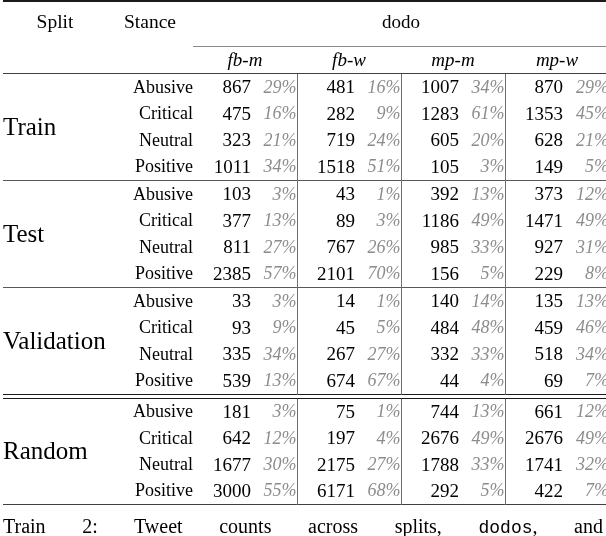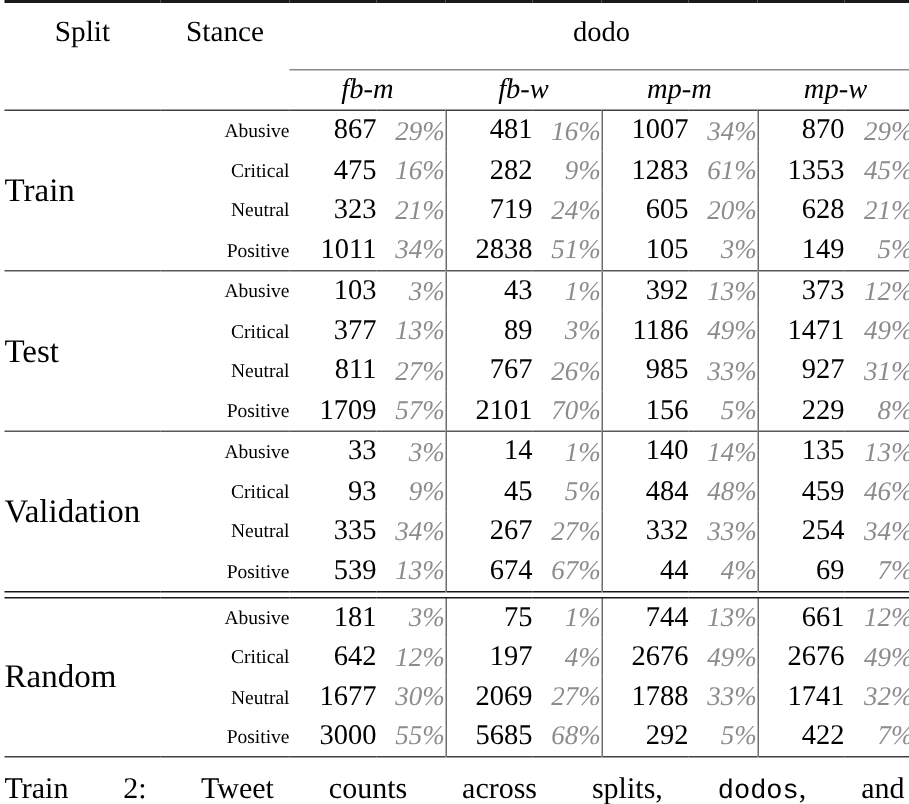--- a/index.html
+++ b/index.html
@@ -84,27 +84,27 @@
     vertical-align: middle;
     padding-bottom: 3px;
     font-family: Liberation Serif, serif;
   }
 
   
   tr.datarow { height: 26.6px; }
   .split-cell {
     text-align: left;
     padding-left: 6px;
-    font-size: 22px;
+    font-size: 25px;
     white-space: nowrap;
   }
   .stance-cell {
     text-align: right;
     padding-right: 9px;
-    font-size: 13px;
+    font-size: 18px;
     white-space: nowrap;
   }
   .count {
     text-align: right;
     font-size: 19px;
     padding-right: 4px;
     white-space: nowrap;
   }
   .pct {
     text-align: right;
@@ -212,21 +212,21 @@
           <td class="pct">24%</td>
           <td class="count vrule">605</td>
           <td class="pct">20%</td>
           <td class="count vrule">628</td>
           <td class="pct">21%</td>
         </tr>
         <tr class="datarow">
           <td class="stance-cell">Positive</td>
           <td class="count">1011</td>
           <td class="pct">34%</td>
-          <td class="count vrule">2838</td>
+          <td class="count vrule">1518</td>
           <td class="pct">51%</td>
           <td class="count vrule">105</td>
           <td class="pct">3%</td>
           <td class="count vrule">149</td>
           <td class="pct">5%</td>
         </tr>
         <tr class="thinrule">
           <td colspan="10"></td>
         </tr>
         <tr class="datarow">
@@ -258,21 +258,21 @@
           <td class="pct">27%</td>
           <td class="count vrule">767</td>
           <td class="pct">26%</td>
           <td class="count vrule">985</td>
           <td class="pct">33%</td>
           <td class="count vrule">927</td>
           <td class="pct">31%</td>
         </tr>
         <tr class="datarow">
           <td class="stance-cell">Positive</td>
-          <td class="count">1709</td>
+          <td class="count">2385</td>
           <td class="pct">57%</td>
           <td class="count vrule">2101</td>
           <td class="pct">70%</td>
           <td class="count vrule">156</td>
           <td class="pct">5%</td>
           <td class="count vrule">229</td>
           <td class="pct">8%</td>
         </tr>
         <tr class="thinrule">
           <td colspan="10"></td>
@@ -301,21 +301,21 @@
           <td class="pct">46%</td>
         </tr>
         <tr class="datarow">
           <td class="stance-cell">Neutral</td>
           <td class="count">335</td>
           <td class="pct">34%</td>
           <td class="count vrule">267</td>
           <td class="pct">27%</td>
           <td class="count vrule">332</td>
           <td class="pct">33%</td>
-          <td class="count vrule">254</td>
+          <td class="count vrule">518</td>
           <td class="pct">34%</td>
         </tr>
         <tr class="datarow">
           <td class="stance-cell">Positive</td>
           <td class="count">539</td>
           <td class="pct">13%</td>
           <td class="count vrule">674</td>
           <td class="pct">67%</td>
           <td class="count vrule">44</td>
           <td class="pct">4%</td>
@@ -345,32 +345,32 @@
           <td class="pct">4%</td>
           <td class="count vrule">2676</td>
           <td class="pct">49%</td>
           <td class="count vrule">2676</td>
           <td class="pct">49%</td>
         </tr>
         <tr class="datarow">
           <td class="stance-cell">Neutral</td>
           <td class="count">1677</td>
           <td class="pct">30%</td>
-          <td class="count vrule">2069</td>
+          <td class="count vrule">2175</td>
           <td class="pct">27%</td>
           <td class="count vrule">1788</td>
           <td class="pct">33%</td>
           <td class="count vrule">1741</td>
           <td class="pct">32%</td>
         </tr>
         <tr class="datarow">
           <td class="stance-cell">Positive</td>
           <td class="count">3000</td>
           <td class="pct">55%</td>
-          <td class="count vrule">5685</td>
+          <td class="count vrule">6171</td>
           <td class="pct">68%</td>
           <td class="count vrule">292</td>
           <td class="pct">5%</td>
           <td class="count vrule">422</td>
           <td class="pct">7%</td>
         </tr>
         <tr class="bottomrule">
           <td colspan="10"></td>
         </tr>
       </tbody>

